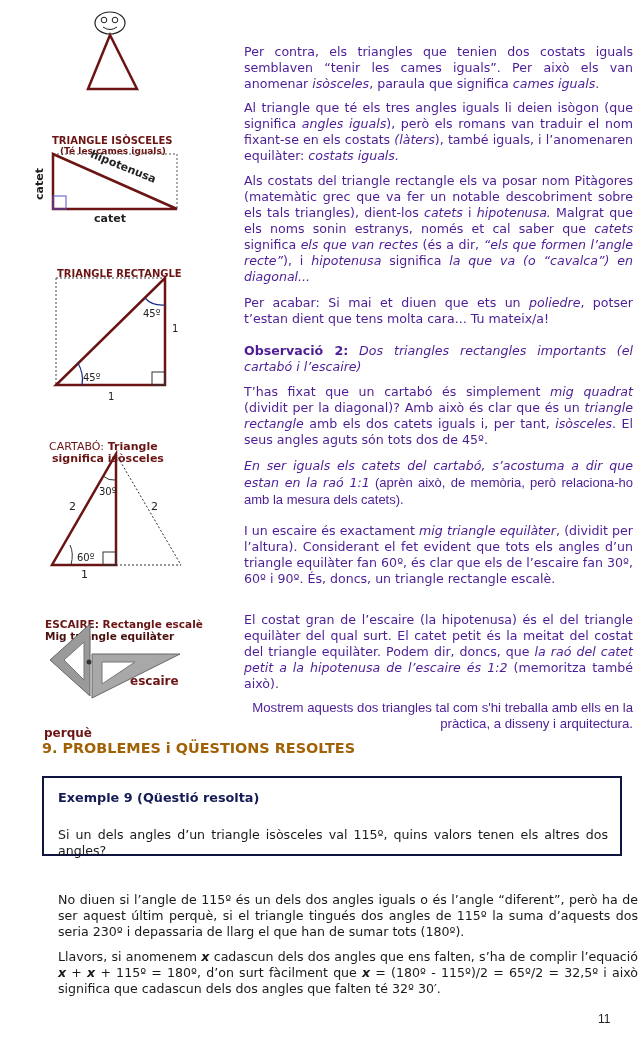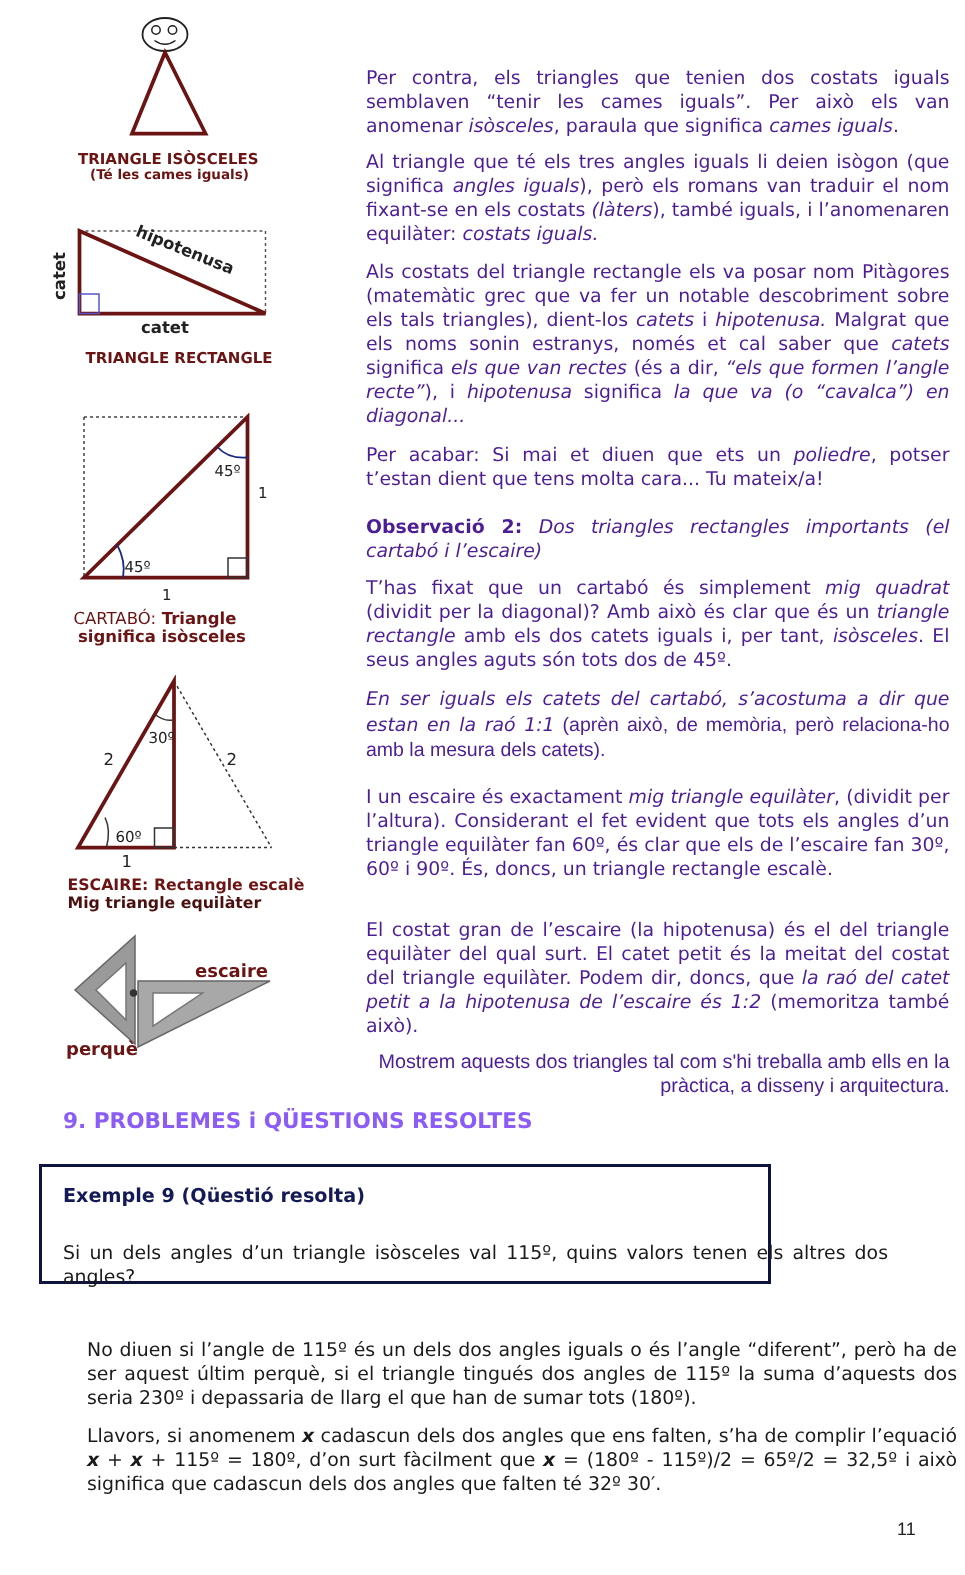--- a/index.html
+++ b/index.html
@@ -1,27 +1,27 @@
 <!DOCTYPE html>
 <html><head>
 <meta charset="utf-8">
 <style>
   html, body { margin:0; padding:0; background:#ffffff; }
   body { width:643px; height:1050px; position:relative; overflow:hidden;
          font-family:"DejaVu Sans", sans-serif; color:#1a1a1a; }
   .fig { position:absolute; }
   .cap { position:absolute; font-family:"DejaVu Sans", sans-serif; font-weight:bold;
-         color:#6b1414; font-size:10px; white-space:nowrap; }
+         color:#6b1414; font-size:10px; white-space:nowrap;margin-top:34px; }
   .txt { position:absolute; left:226px; width:389px; font-size:12.6px; line-height:16px;
          text-align:justify; color:#4c1d95; margin:18px; }
   .txt.arial { font-family:"Liberation Sans", sans-serif; font-size:13.2px; }
   .txt i, .txt em { font-style:italic; }
   .section-title { position:absolute; left:42px; top:740px; font-size:14.4px; font-weight:bold;
-                   color:#8b5cf6; margin:0; }
-  .example-box { position:absolute; left:26px; top:776px; width:488px; height:80px;
+                   color:#a16207; margin:0; }
+  .example-box { position:absolute; left:42px; top:776px; width:580px; height:80px;
                  border:2.5px solid #0e1340; box-sizing:border-box; }
   .example-title { position:absolute; left:14px; top:12px; font-size:12.8px; font-weight:bold; color:#141a55; }
   .example-q { position:absolute; left:14px; top:35px; width:550px; font-size:12.6px; line-height:16px; text-align:justify;margin-top:14px; }
   .body2 { position:absolute; left:42px; width:580px; font-size:12.6px; line-height:16px; text-align:justify; margin:16px; }
   .pnum { position:absolute; left:598px; top:1012px; font-size:12px; color:#222; font-family:"Liberation Sans", sans-serif; }
 </style>
 </head>
 <body>
 
 <svg class="fig" style="left:60px;top:5px" width="140" height="90" viewBox="0 0 140 90">

